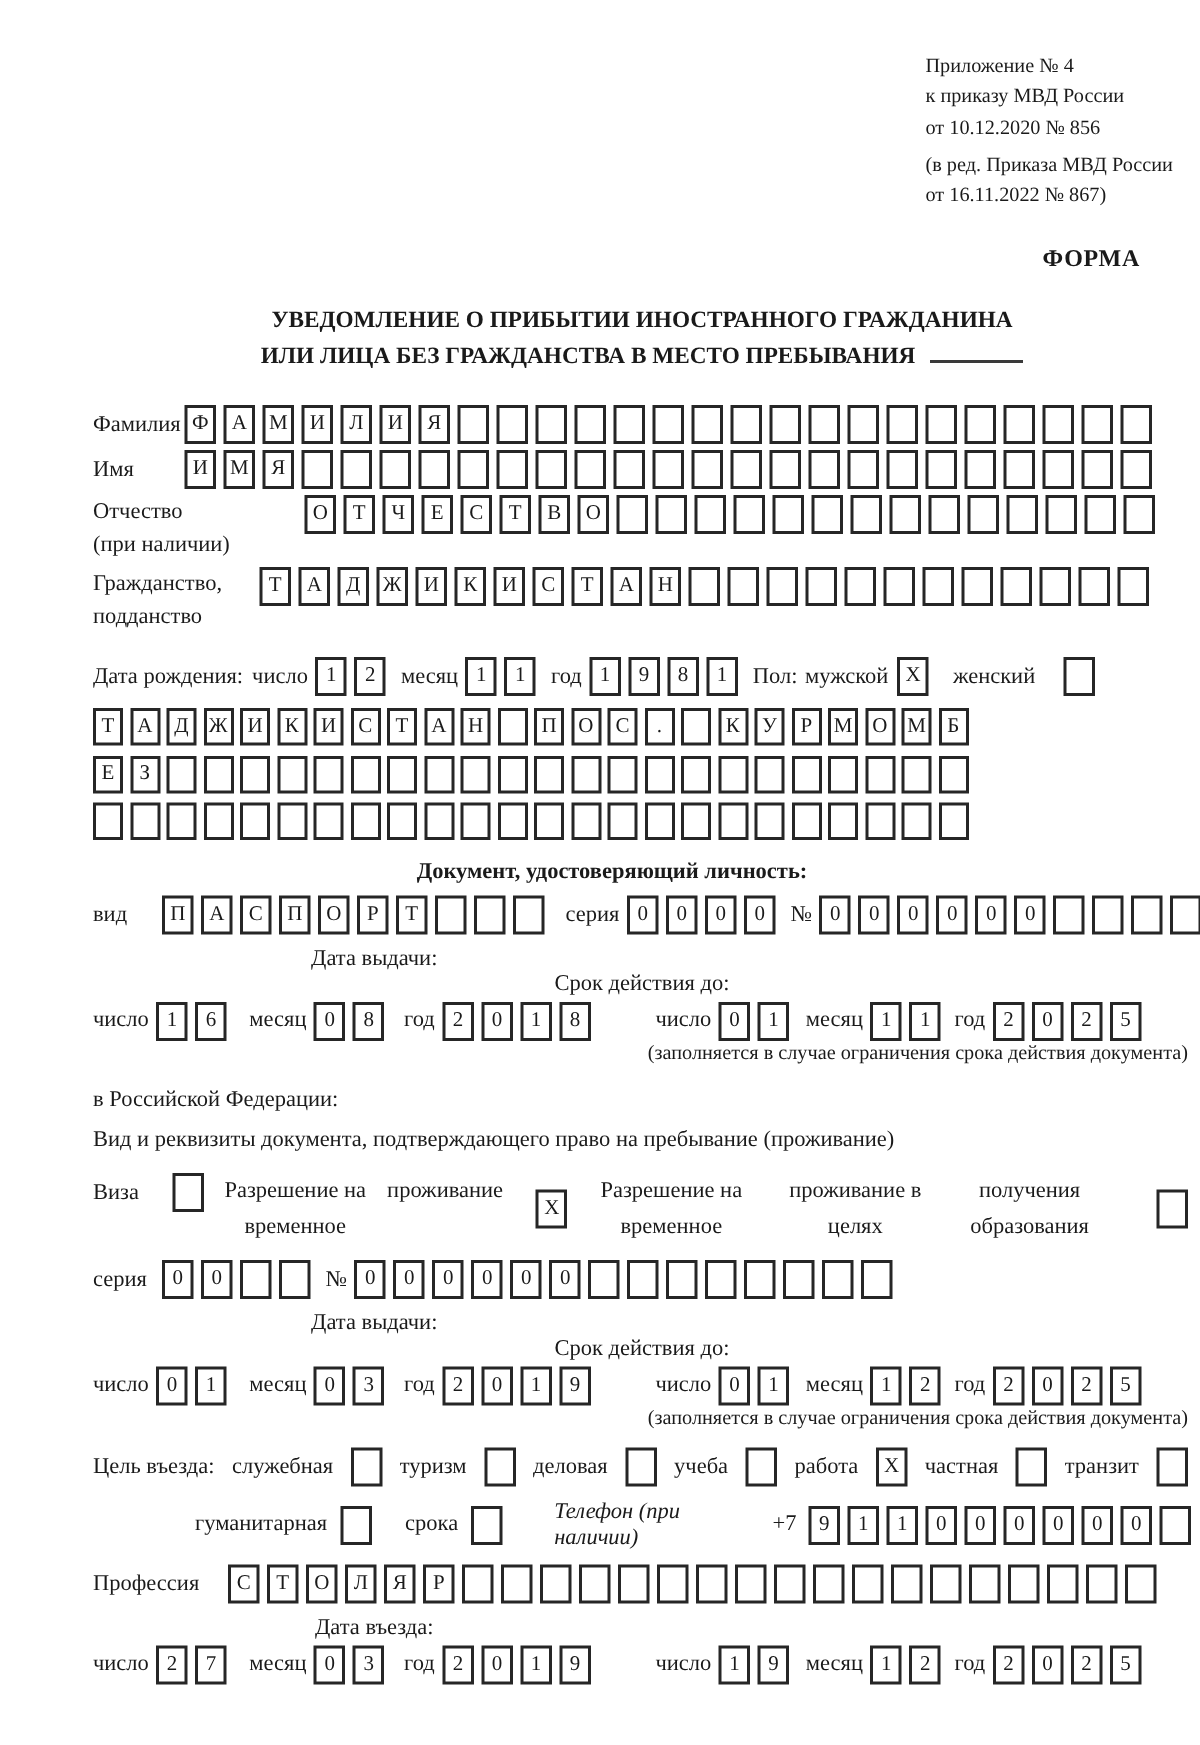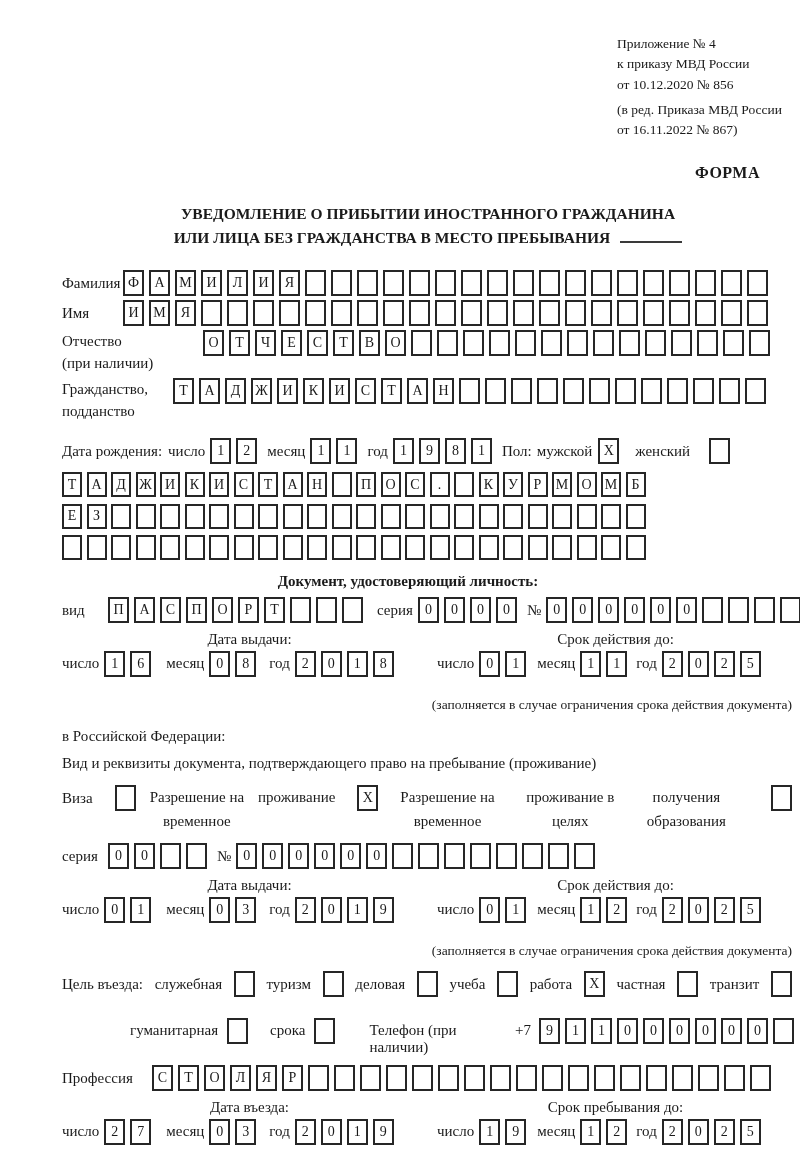--- a/index.html
+++ b/index.html
@@ -29,41 +29,41 @@
   .sub{margin:0 5px 0 10px;line-height:26px;}
   .sub.first{margin-left:6px;}
 
   
   .mp{display:flex;align-items:flex-start;margin-top:8px;}
   .mp-labels{width:141px;line-height:25.5px;}
   .mp-cells .cells{margin-bottom:6.5px;}
 
   
   .center-bold{text-align:center;font-weight:bold;margin:6px 40px 7px 0;}
-  .dhead{display:flex;margin-top:8px;}
+  .dhead{display:flex;margin-top:8px;flex-direction:column;}
   .dh-left{width:375px;text-align:center;}
   .dh-right{flex:1;text-align:center;}
   .drow{display:flex;align-items:center;margin-top:3px;}
   .dgroup{display:flex;align-items:center;gap:5px;}
   .dgroup.wleft{width:375px;}
-  .note{font-size:13.5px;margin-top:20px;text-align:right;padding-right:2px;}
+  .note{font-size:13.5px;margin-top:0;text-align:right;padding-right:2px;}
 
   
   .para{margin-top:10px;line-height:1.8;}
   .options{display:flex;justify-content:space-between;align-items:flex-start;margin-top:8px;padding-right:2px;}
-  .opt{display:flex;align-items:flex-start;gap:22px;}
+  .opt{display:flex;align-items:center;gap:22px;}
   .opt-lines{display:flex;flex-direction:row;text-align:center;line-height:24px;}
   .opt .lbl{line-height:26px;}
 
   
   .purpose{display:flex;justify-content:space-between;align-items:center;margin-top:12px;padding-right:2px;}
   .purpose span{line-height:26px;}
   .purpose2{display:flex;align-items:center;margin-top:9px;padding-left:68px;}
   .purpose2 .gap{margin:0 9px 0 0;} .purpose2 .gap2{margin:0 9px 0 22px;}
-  .phone-lbl{margin:16px 14px 0 34px;}
+  .phone-lbl{margin:0 14px 0 34px;font-style:italic;}
   .pref{margin-right:8px;}
 </style>
 </head>
 <body>
 
 <div class="page">
 
   <div class="appendix">
     <div>Приложение № 4</div>
     <div>к приказу МВД России</div>
@@ -585,21 +585,20 @@
           <span class="cell"></span>
           <span class="cell"></span>
           <span class="cell"></span>
           <span class="cell"></span>
           <span class="cell"></span>
         </span>
     </div>
 
     <div class="dhead">
       <span class="dh-left">Дата въезда:</span>
-      <span class="dh-right">Срок пребывания до:</span>
     </div>
     <div class="drow">
       <div class="dgroup wleft">
         <span>число</span>
         <span class="cells">
             <span class="cell">2</span>
             <span class="cell">7</span>
           </span>
         <span style="margin-left:10px;">месяц</span>
         <span class="cells">

